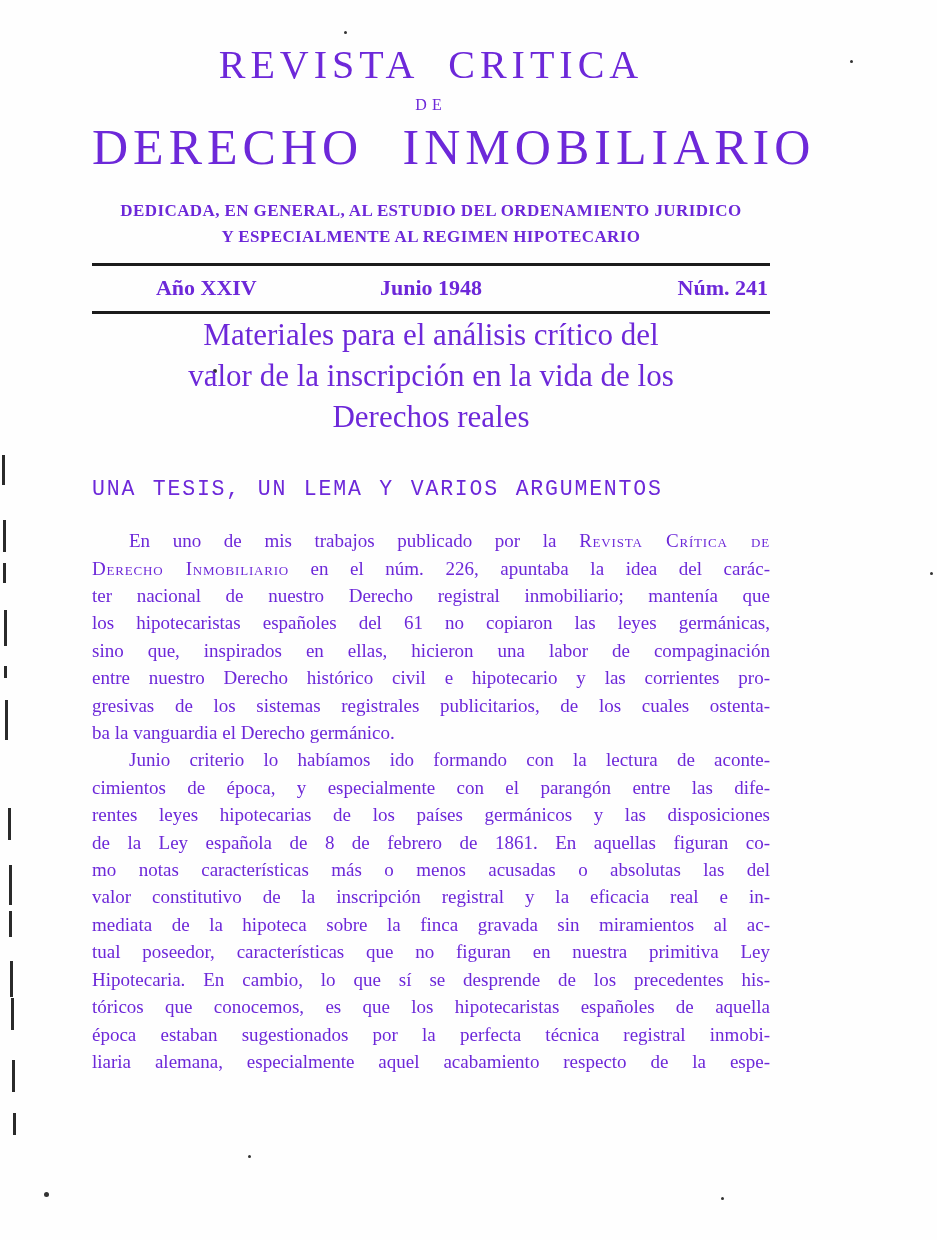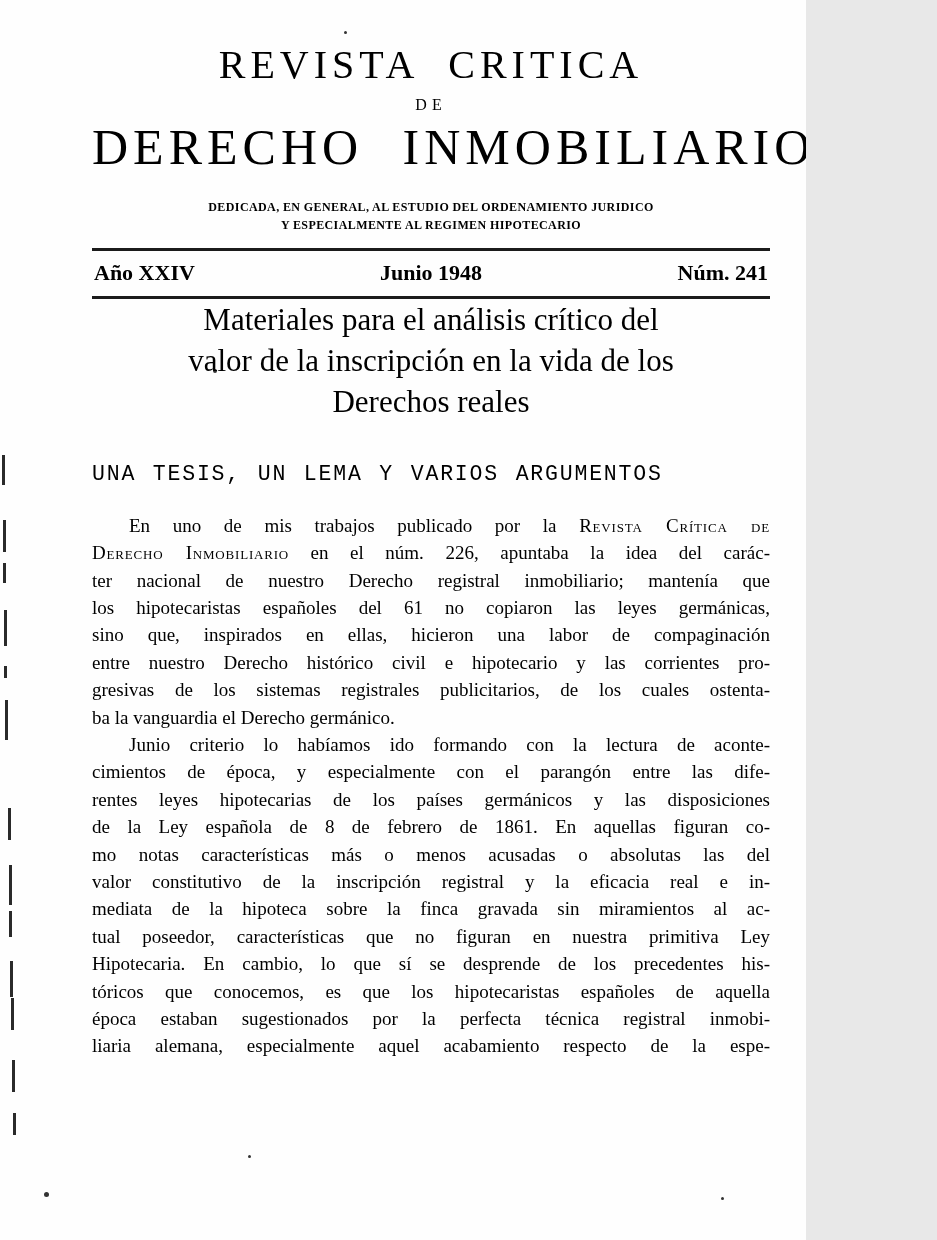--- a/index.html
+++ b/index.html
@@ -2,26 +2,26 @@
 <html><head>
 <meta charset="utf-8">
 <style>
   html, body {
     margin: 0;
     padding: 0;
     background: #e8e8e8;
   }
   .page {
     position: relative;
-    width: 806px;
+    width: 937px;
     height: 1240px;
     background: #fefefe;
     overflow: hidden;
     font-family: "Liberation Serif", "DejaVu Serif", serif;
-    color: #000000;
+    color: #6d28d9;
   }
   .content {
     position: absolute;
     left: 92px;
     top: 0;
     width: 678px;
   }
 
   
   .journal-title-1 {
@@ -44,42 +44,42 @@
     text-align: center;
     font-size: 50px;
     line-height: 1.05;
     letter-spacing: 5px;
     word-spacing: 22px;
     white-space: nowrap;
   }
   .dedication {
     margin-top: 24px;
     text-align: center;
-    font-size: 12px;
+    font-size: 17px;
     line-height: 1.55;
     font-weight: 700;
     letter-spacing: 0.4px;
   }
 
   
   .rule {
     border: 0;
     border-top: 3px solid #1b1b1b;
     margin: 0;
   }
   .rule-top { margin-top: 13px; }
   .issue-bar {
     display: flex;
     align-items: baseline;
     padding: 9px 2px 10px 2px;
     font-size: 22px;
     font-weight: 700;
   }
   .issue-bar .cell { flex: 1; }
-  .issue-year  { text-align: left; }
+  .issue-year  { text-align: center; }
   .issue-date  { text-align: center; font-family: Liberation Serif, serif; }
   .issue-number{ text-align: right; }
 
   
   .article-title {
     text-align: center;
     font-size: 31px;
     line-height: 41px;
   }
   .section-heading {

